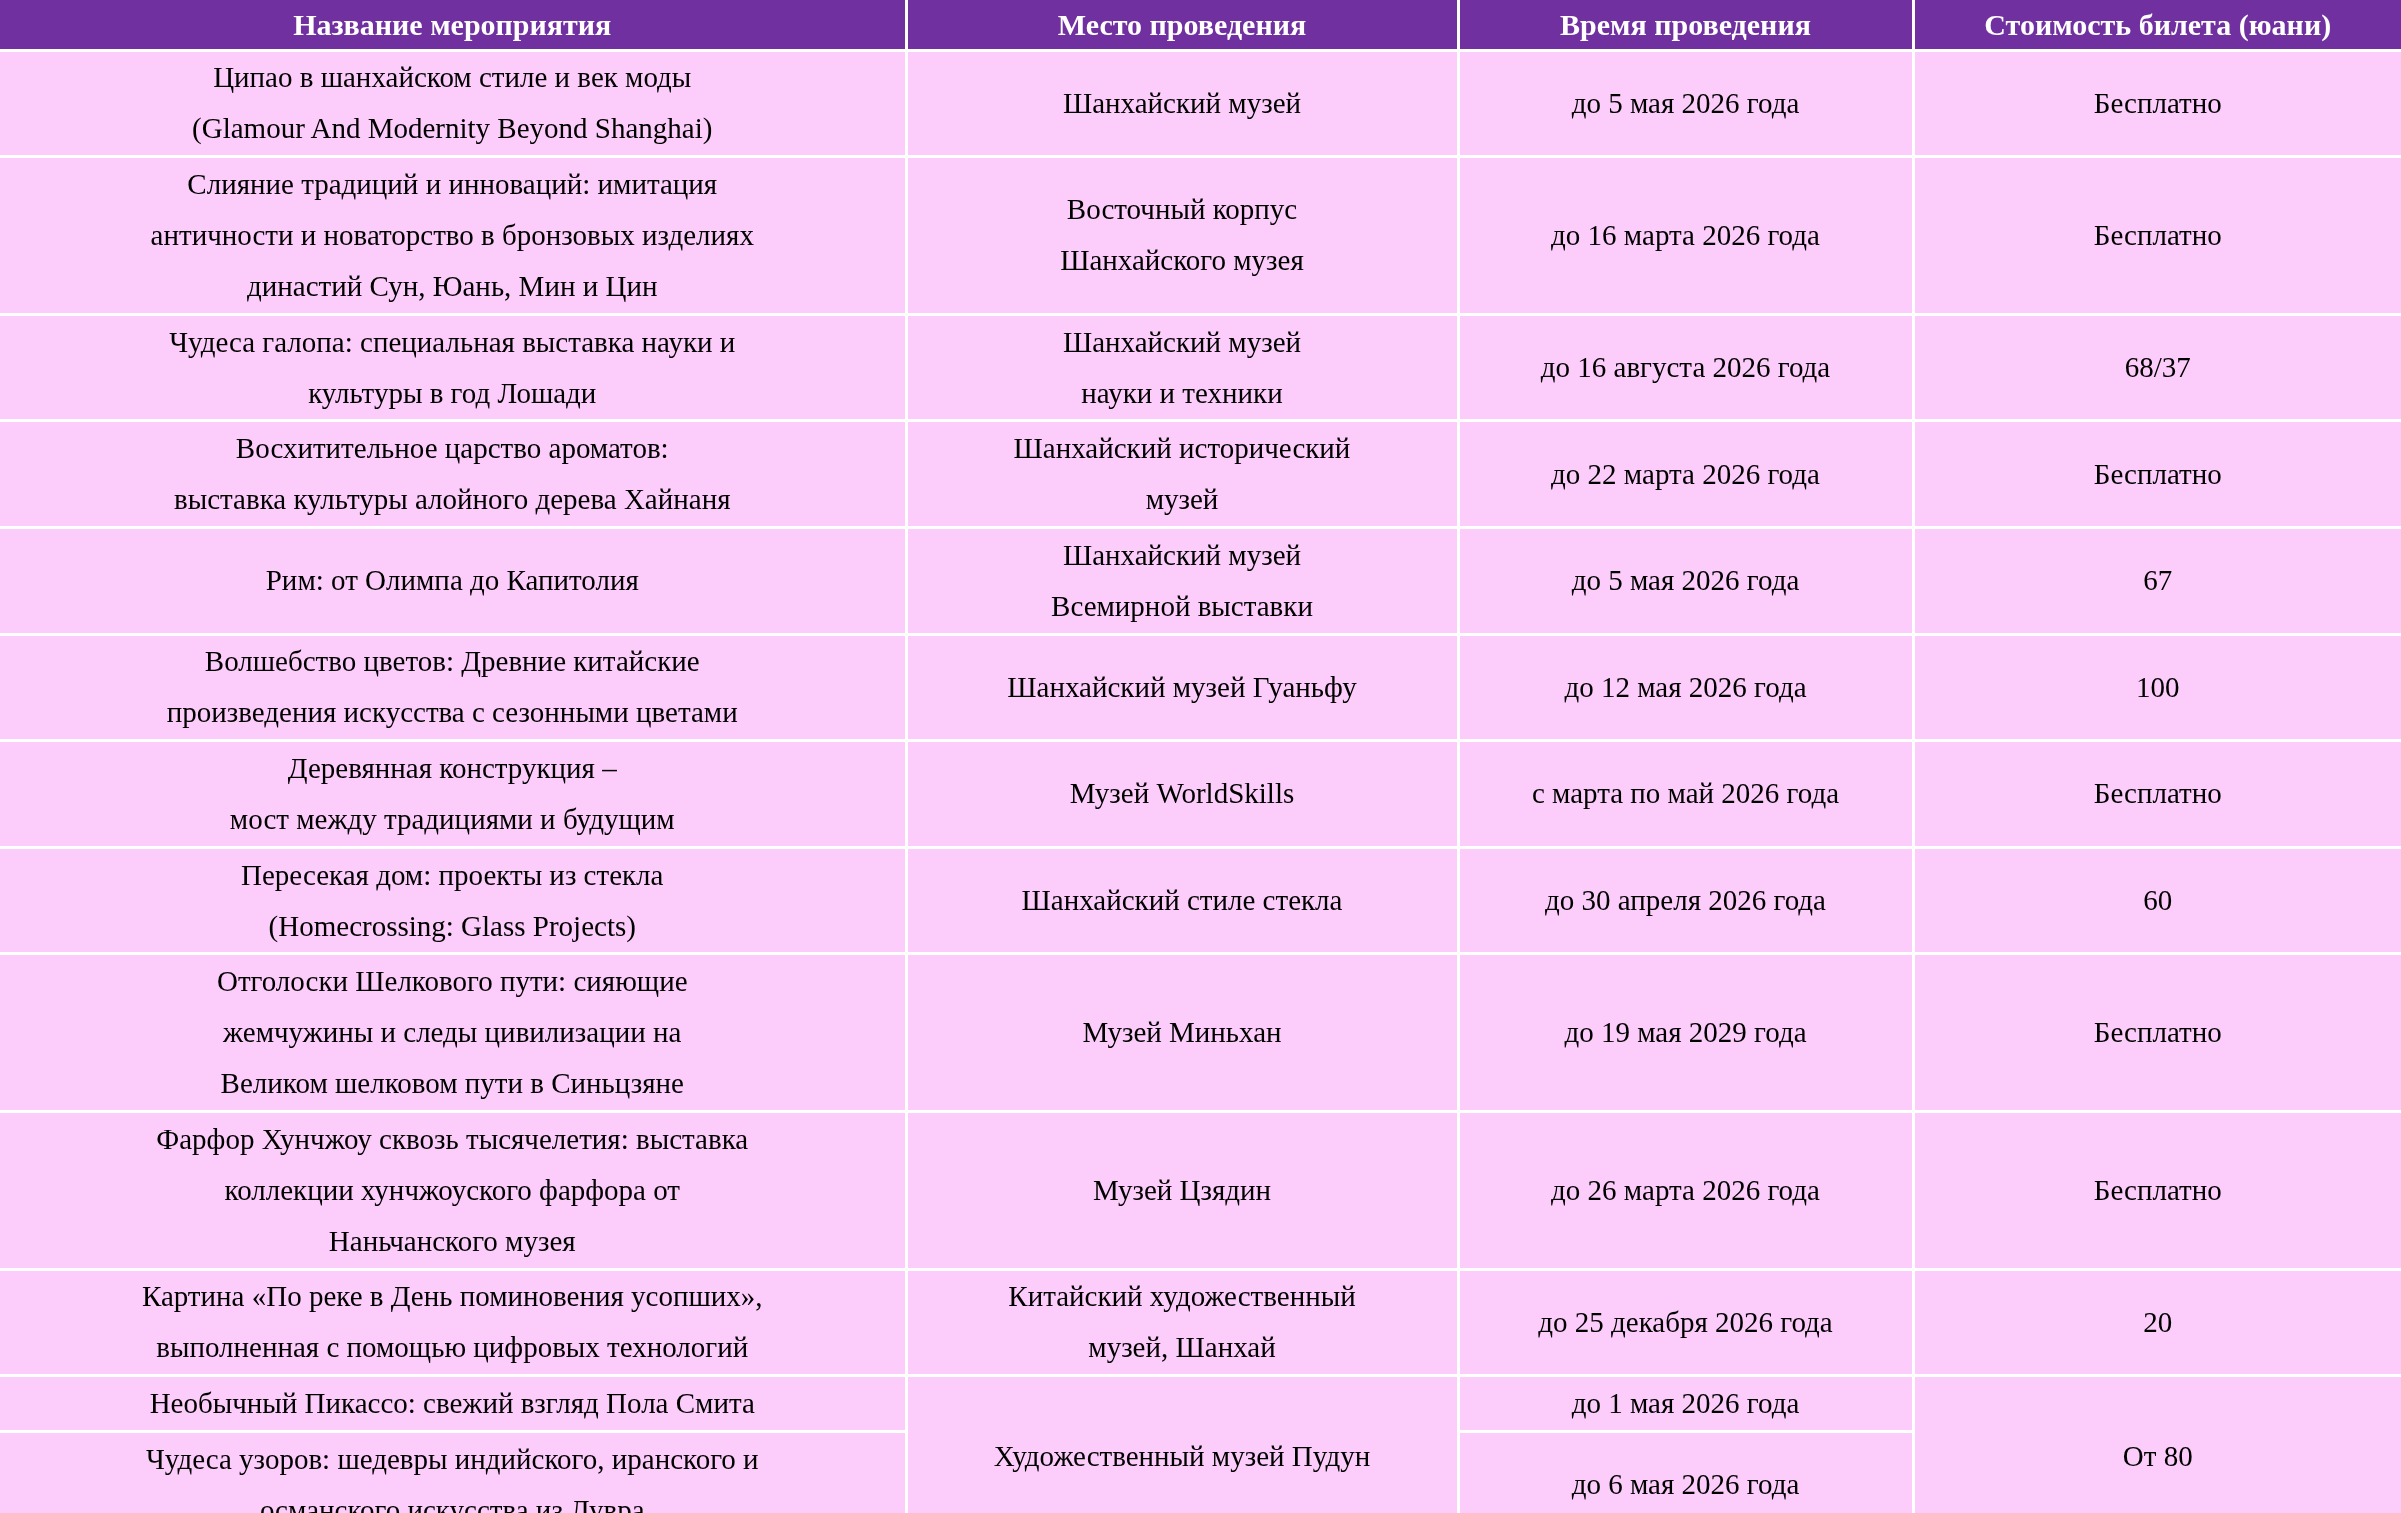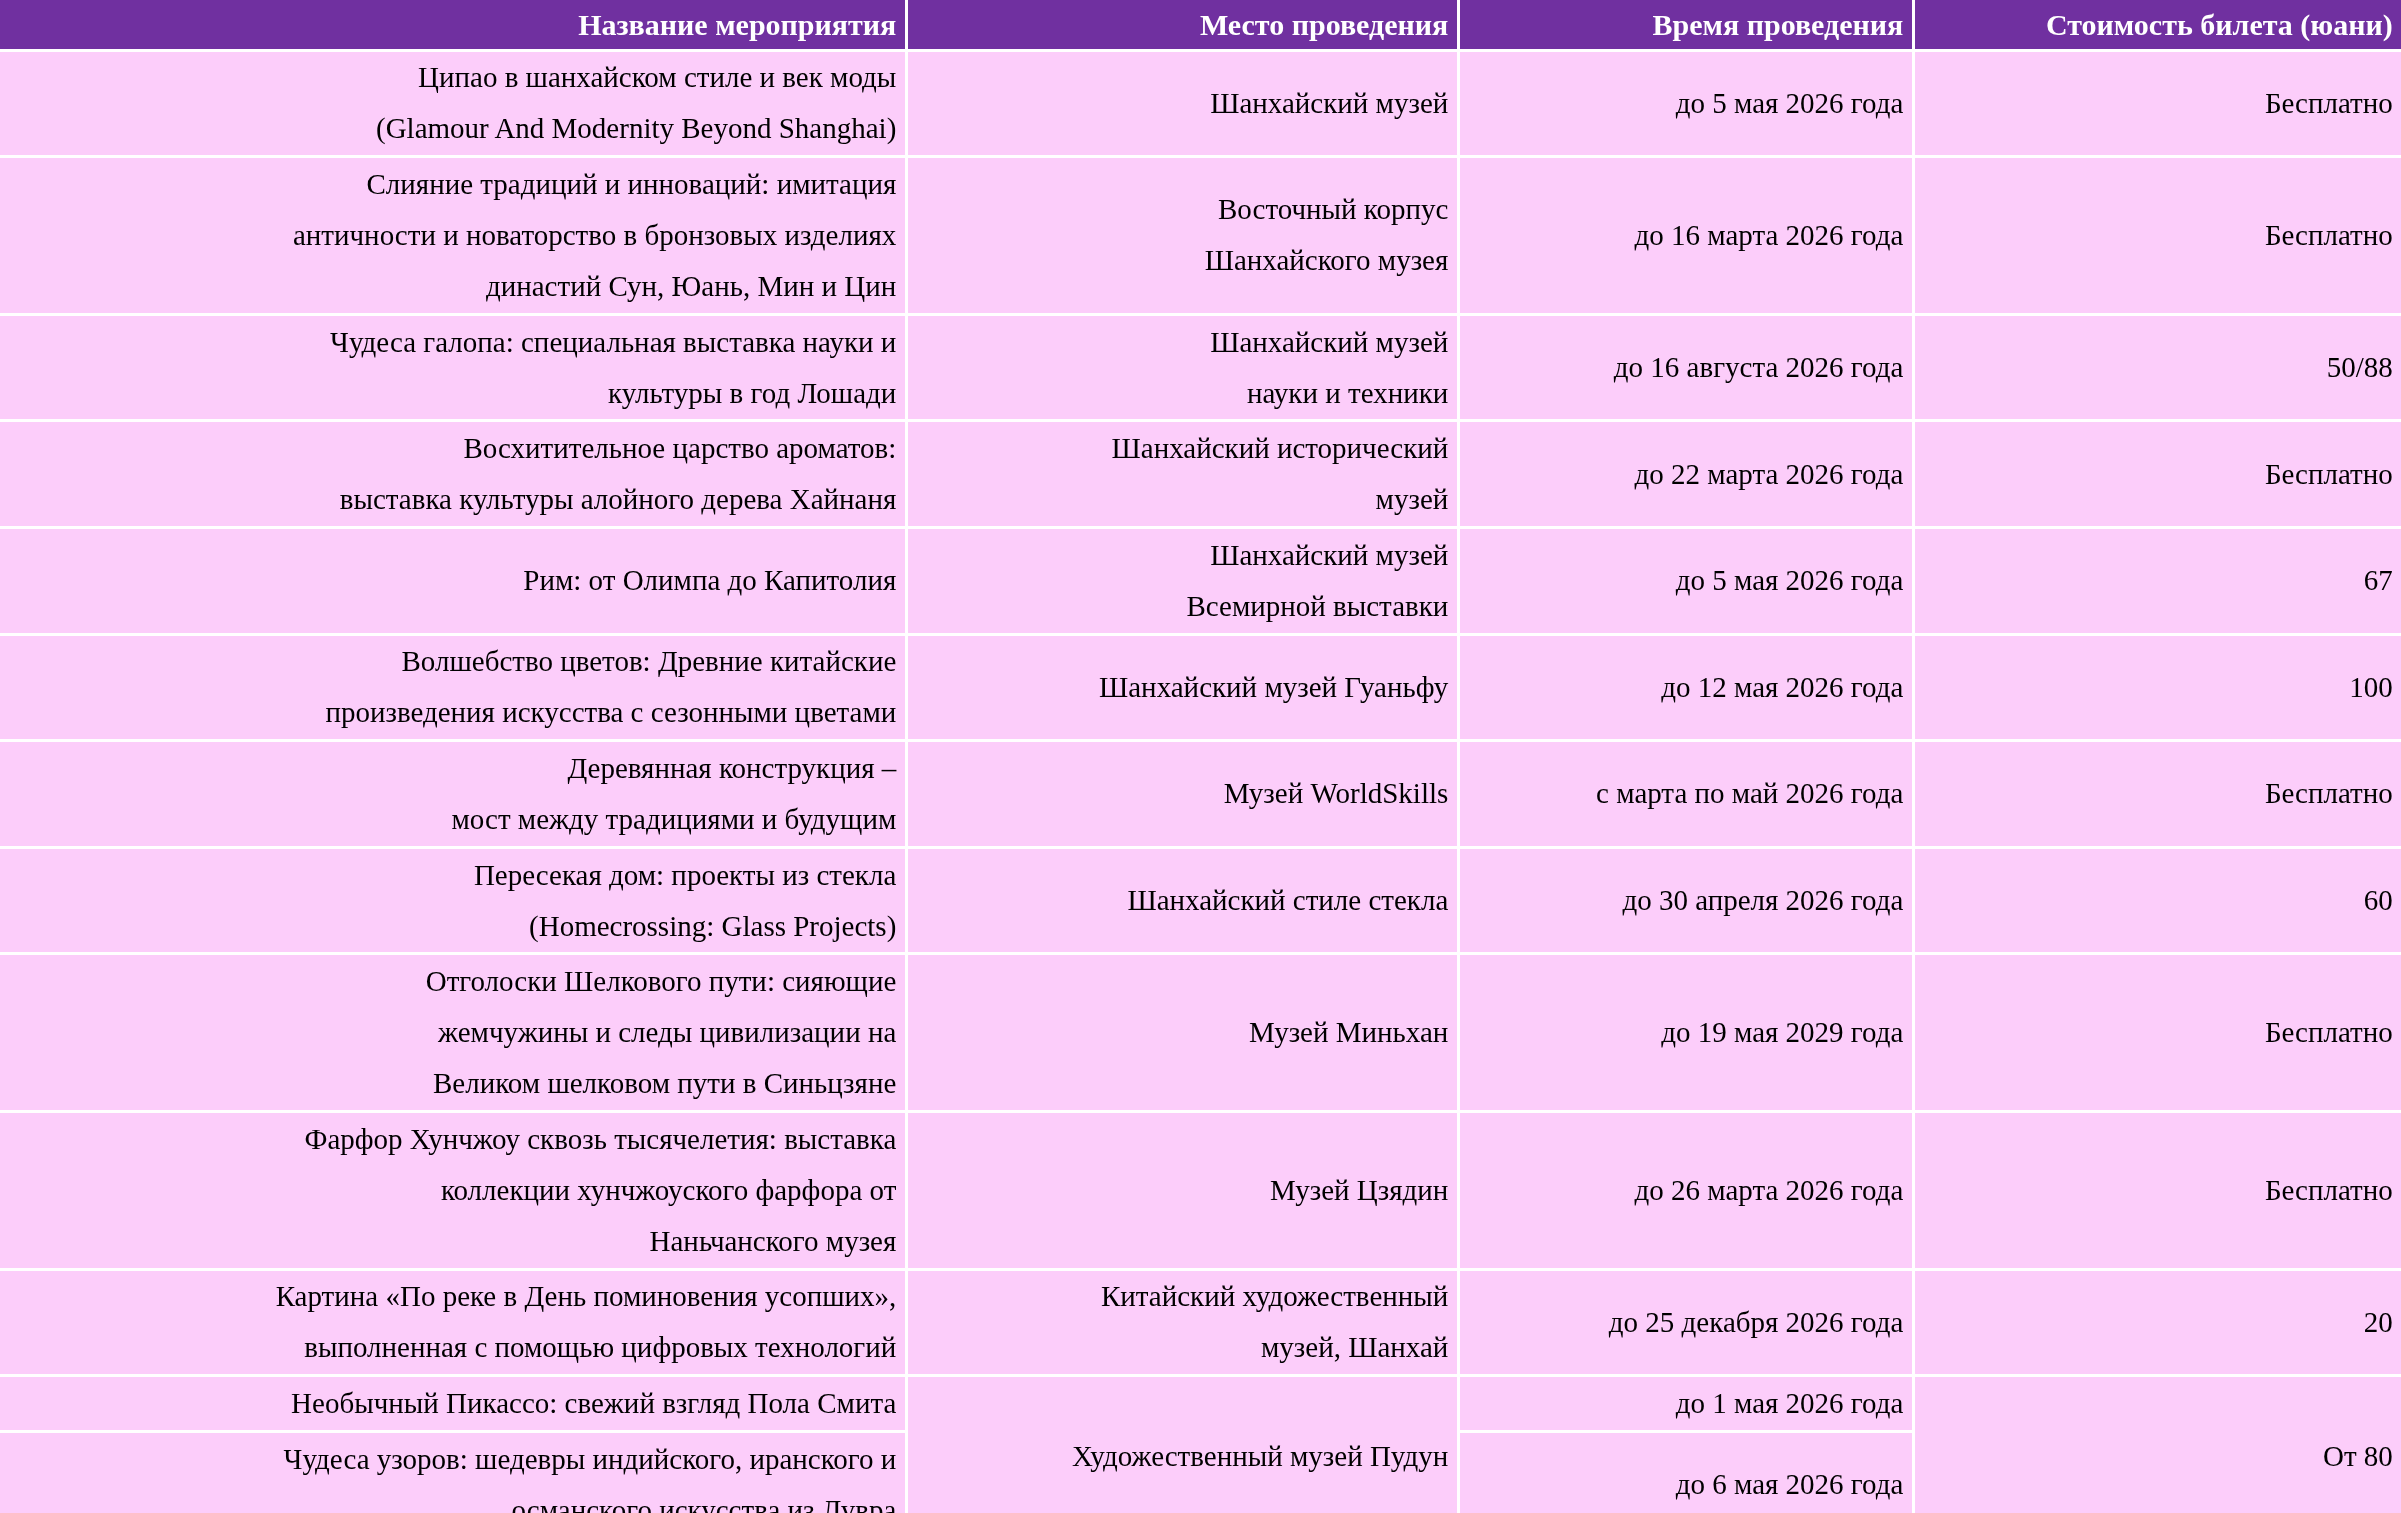--- a/index.html
+++ b/index.html
@@ -14,21 +14,21 @@
   table.exhibitions {
     width: 2401px;
     border-collapse: collapse;
     table-layout: fixed;
     border-bottom: 4.9px solid #000000;
   }
   th, td {
     border: 3.3px solid #ffffff;
     background: var(--row-bg, #FCCDFA);
     color: #000000;
-    text-align: right;
+    text-align: center;
     vertical-align: middle;
     white-space: pre-line;
     font-size: 29px;
     line-height: 51px;
     padding: 0.8px 8.2px;
     overflow: hidden;
   }
   thead th {
     background: var(--header-bg, #7030A0);
     color: var(--header-text, #ffffff);
@@ -77,21 +77,21 @@
 Шанхайского музея</td>
       <td>до 16 марта 2026 года</td>
       <td>Бесплатно</td>
     </tr>
     <tr>
       <td>Чудеса галопа: специальная выставка науки и
 культуры в год Лошади</td>
       <td>Шанхайский музей
 науки и техники</td>
       <td>до 16 августа 2026 года</td>
-      <td>50/88</td>
+      <td>68/37</td>
     </tr>
     <tr>
       <td>Восхитительное царство ароматов:
 выставка культуры алойного дерева Хайнаня</td>
       <td>Шанхайский исторический
 музей</td>
       <td>до 22 марта 2026 года</td>
       <td>Бесплатно</td>
     </tr>
     <tr>

